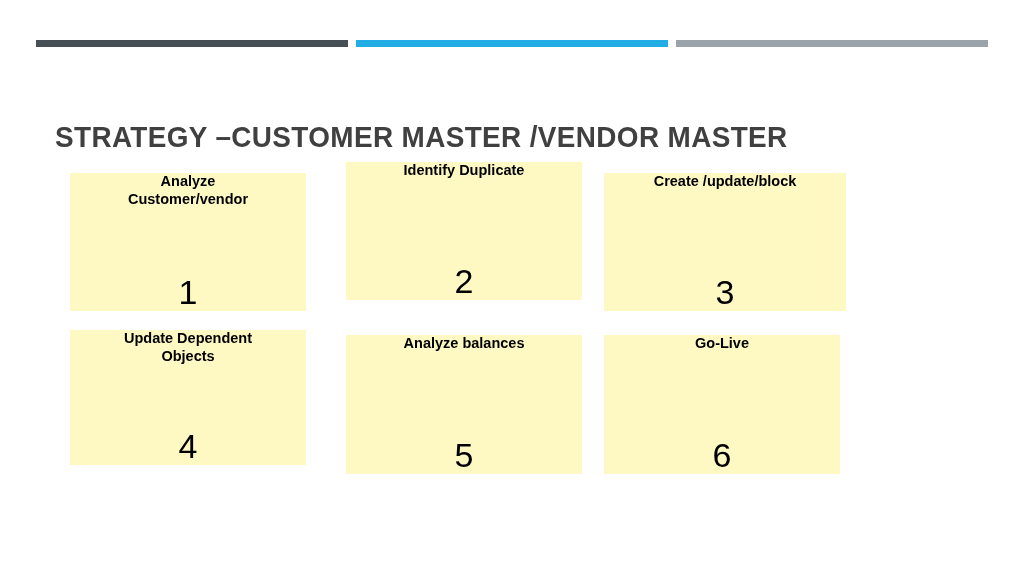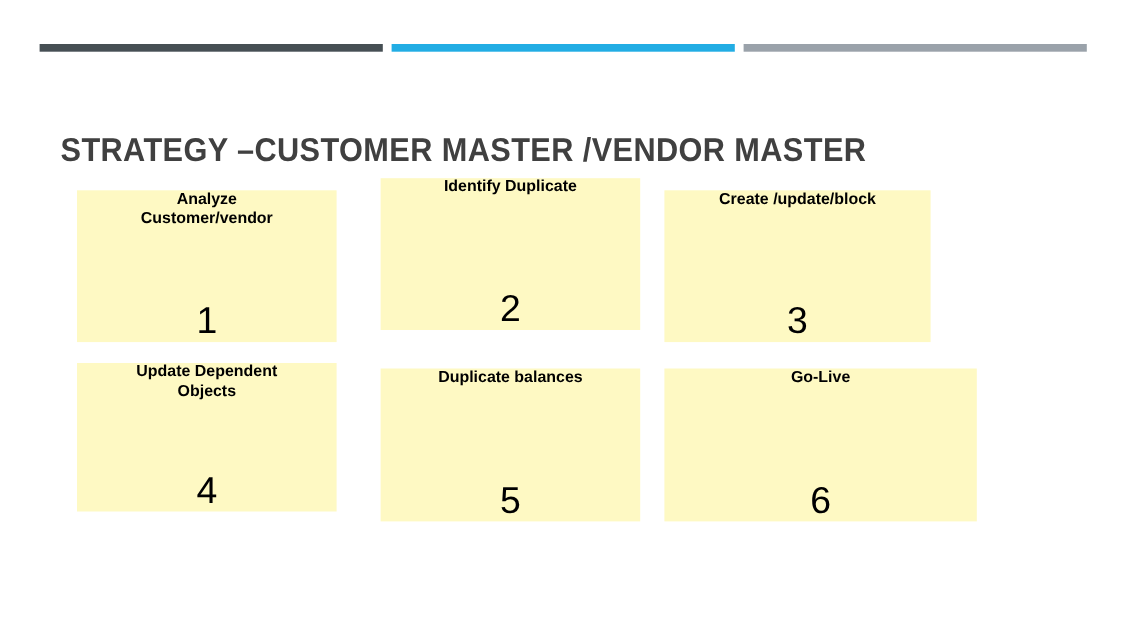--- a/index.html
+++ b/index.html
@@ -76,21 +76,21 @@
     text-align: center;
     margin-top: 12px;
   }
 
   
   #step-1 { left: 70px;  top: 173px; width: 236px; height: 138px; }
   #step-2 { left: 346px; top: 162px; width: 236px; height: 138px; }
   #step-3 { left: 604px; top: 173px; width: 242px; height: 138px; }
   #step-4 { left: 70px;  top: 330px; width: 236px; height: 135px; }
   #step-5 { left: 346px; top: 335px; width: 236px; height: 139px; }
-  #step-6 { left: 604px; top: 335px; width: 284px; height: 139px; }
+  #step-6 { left: 604px; top: 335px; width: 236px; height: 139px; }
 
   #step-1 .step-number,
   #step-4 .step-number { margin-top: 10px; }
 </style>
 </head>
 <body>
 
 <div id="slide">
 
   <div class="rule-bar rule-dark"></div>
@@ -115,21 +115,21 @@
     <div class="step-number">3</div>
   </div>
 
   <div class="step-box" id="step-4">
     <div class="step-label">Update Dependent
 Objects</div>
     <div class="step-number">4</div>
   </div>
 
   <div class="step-box" id="step-5">
-    <div class="step-label">Duplicate balances</div>
+    <div class="step-label">Analyze balances</div>
     <div class="step-number">5</div>
   </div>
 
   <div class="step-box" id="step-6">
     <div class="step-label">Go-Live</div>
     <div class="step-number">6</div>
   </div>
 
 </div>
 

